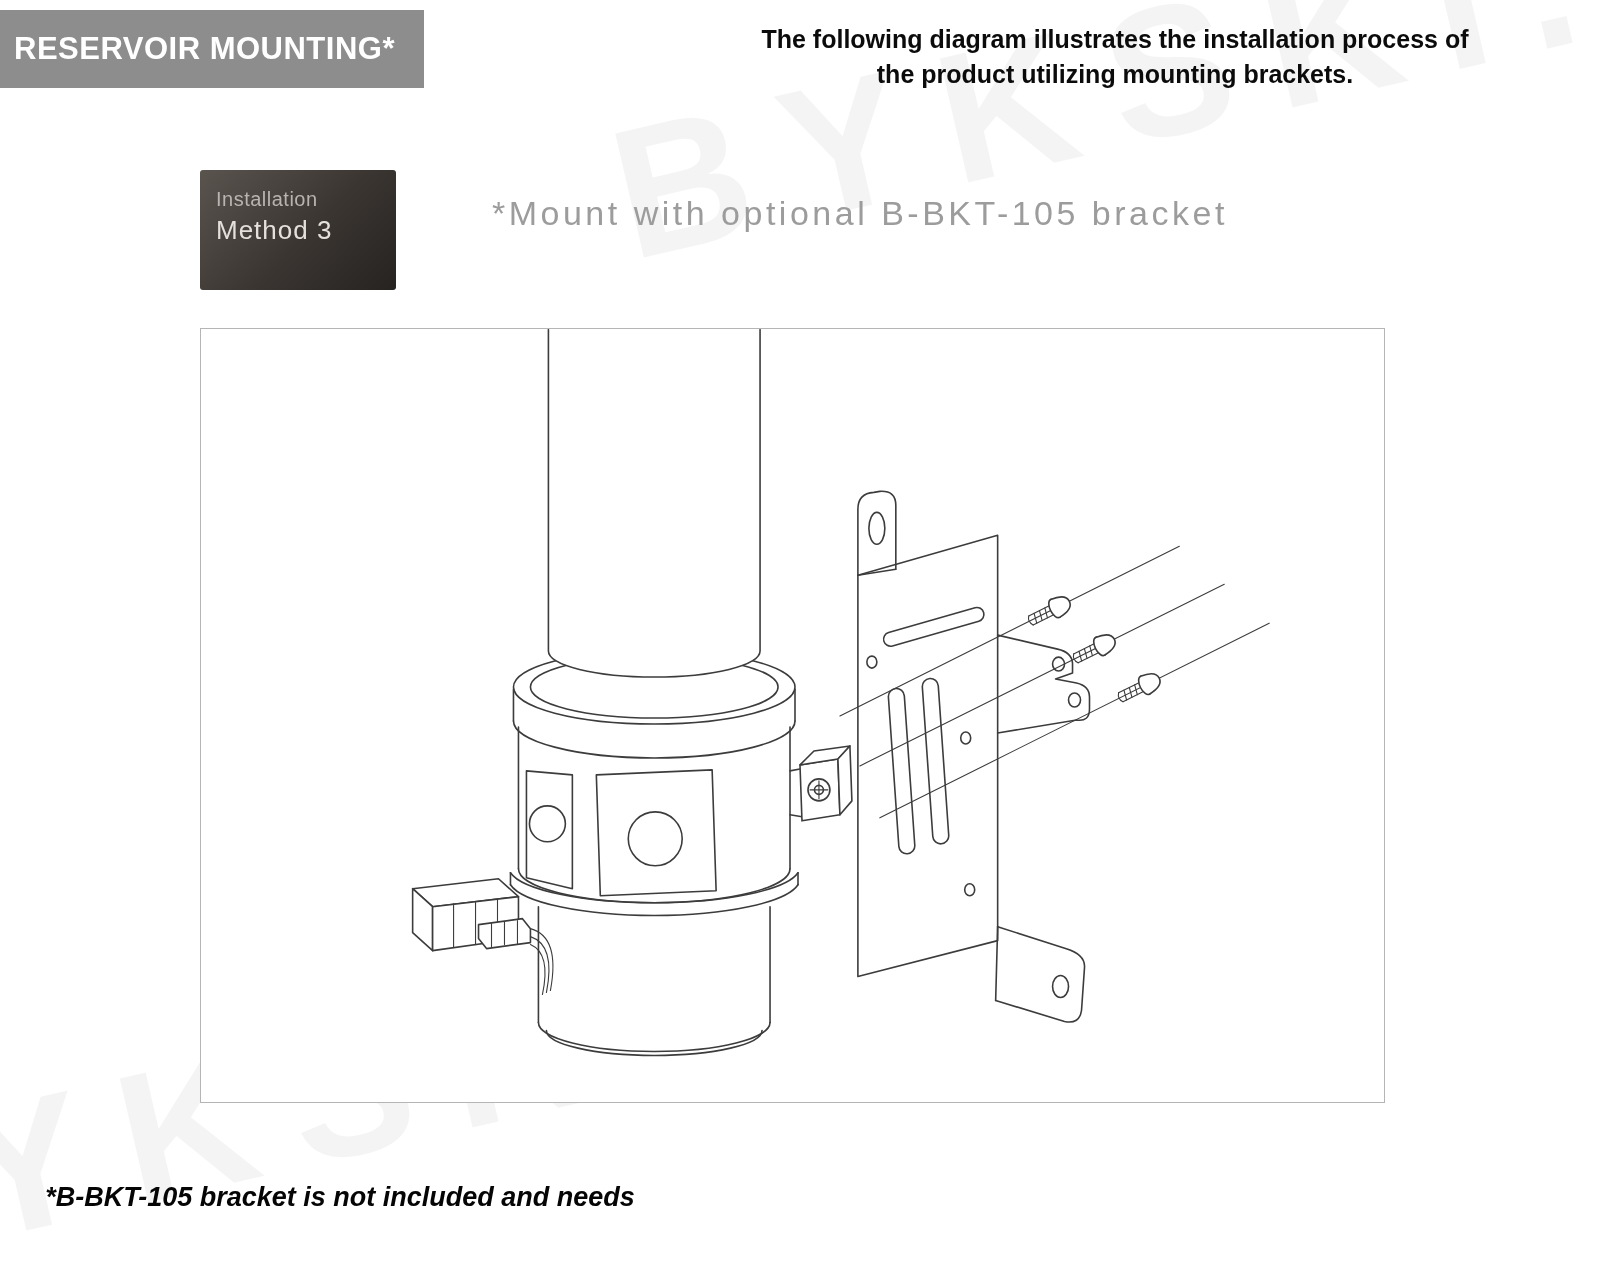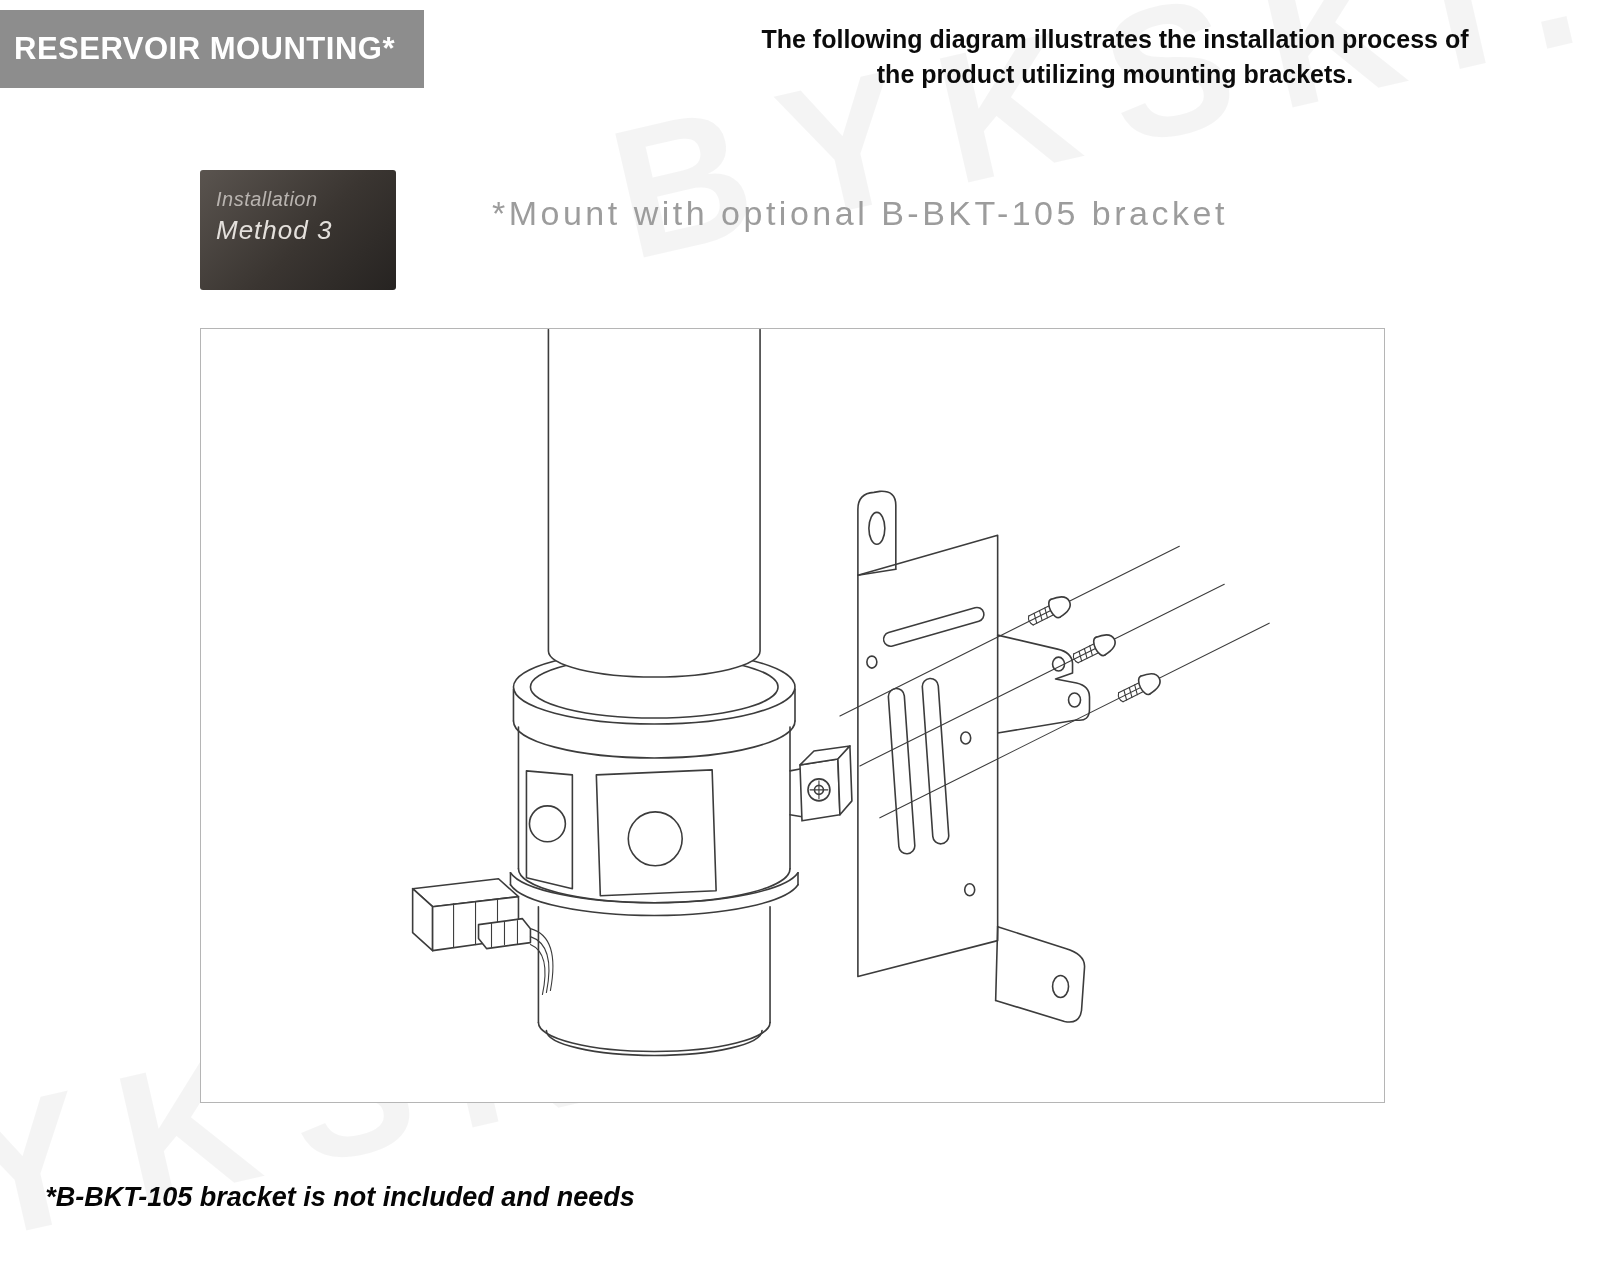--- a/index.html
+++ b/index.html
@@ -57,21 +57,20 @@
 
   
   .method-badge {
     position: absolute;
     left: 200px; top: 170px;
     width: 196px; height: 120px;
     background: linear-gradient(135deg, #5a544f 0%, #3a3531 55%, #262321 100%);
     border-radius: 3px;
     box-sizing: border-box;
     padding: 18px 0 0 16px;
-    font-style: italic;
   }
   .method-badge .eyebrow {
     font-size: 20px;
     color: #b9b4b0;
     letter-spacing: 0.5px;
   }
   .method-badge .title {
     font-size: 26px;
     color: #e4e0dc;
     margin-top: 4px;

